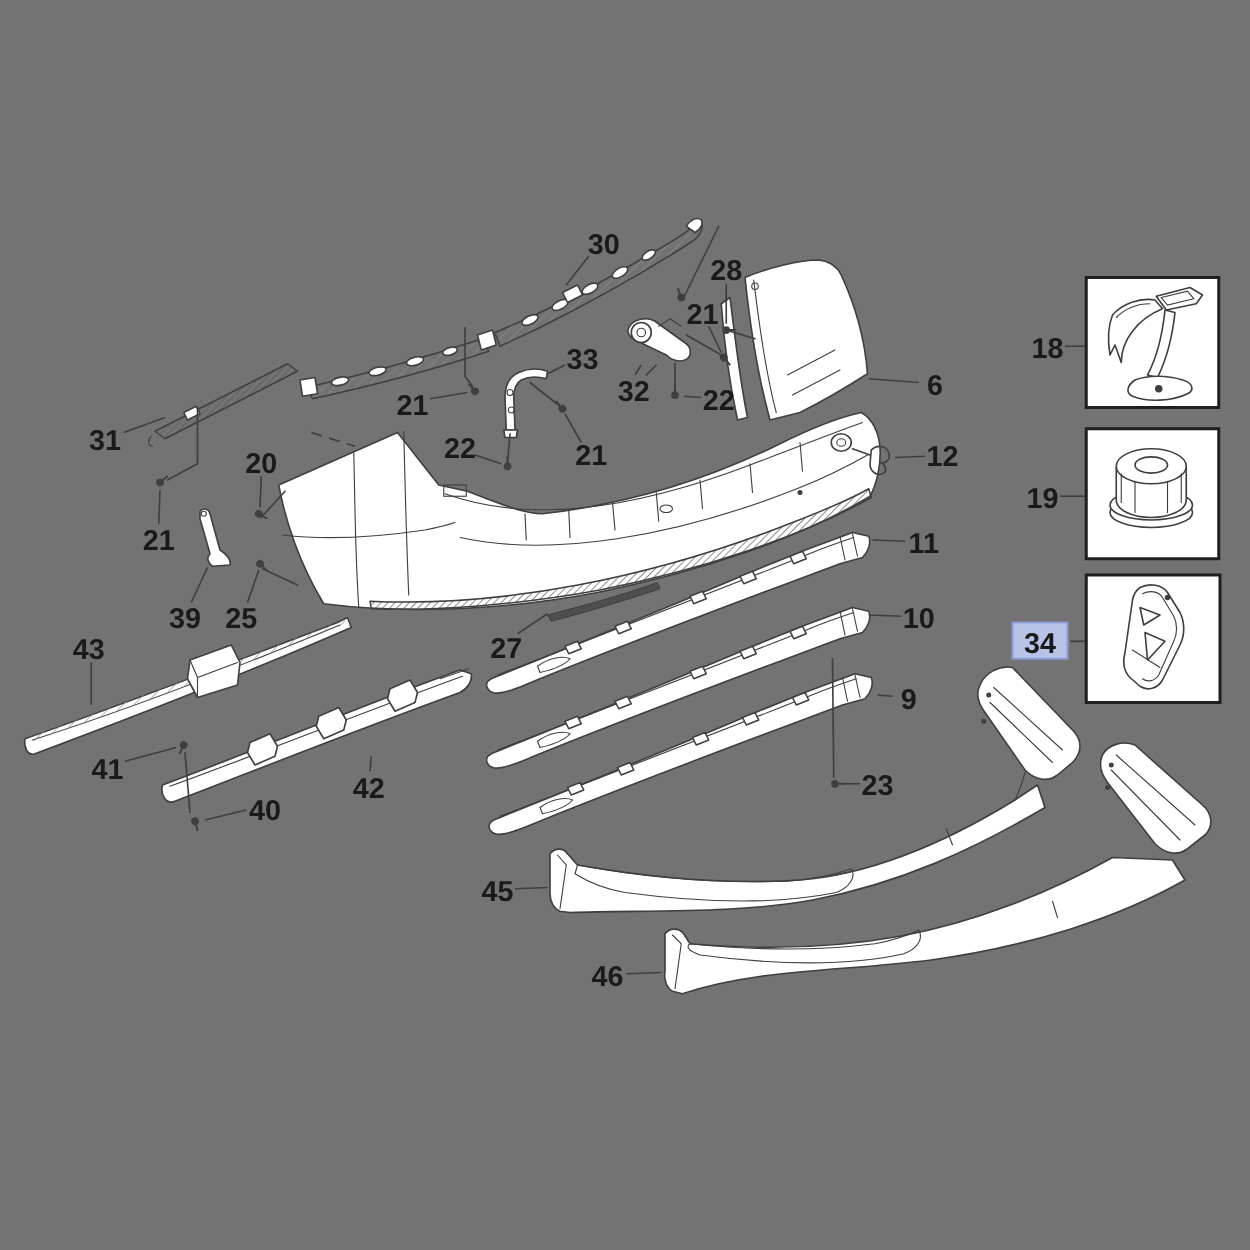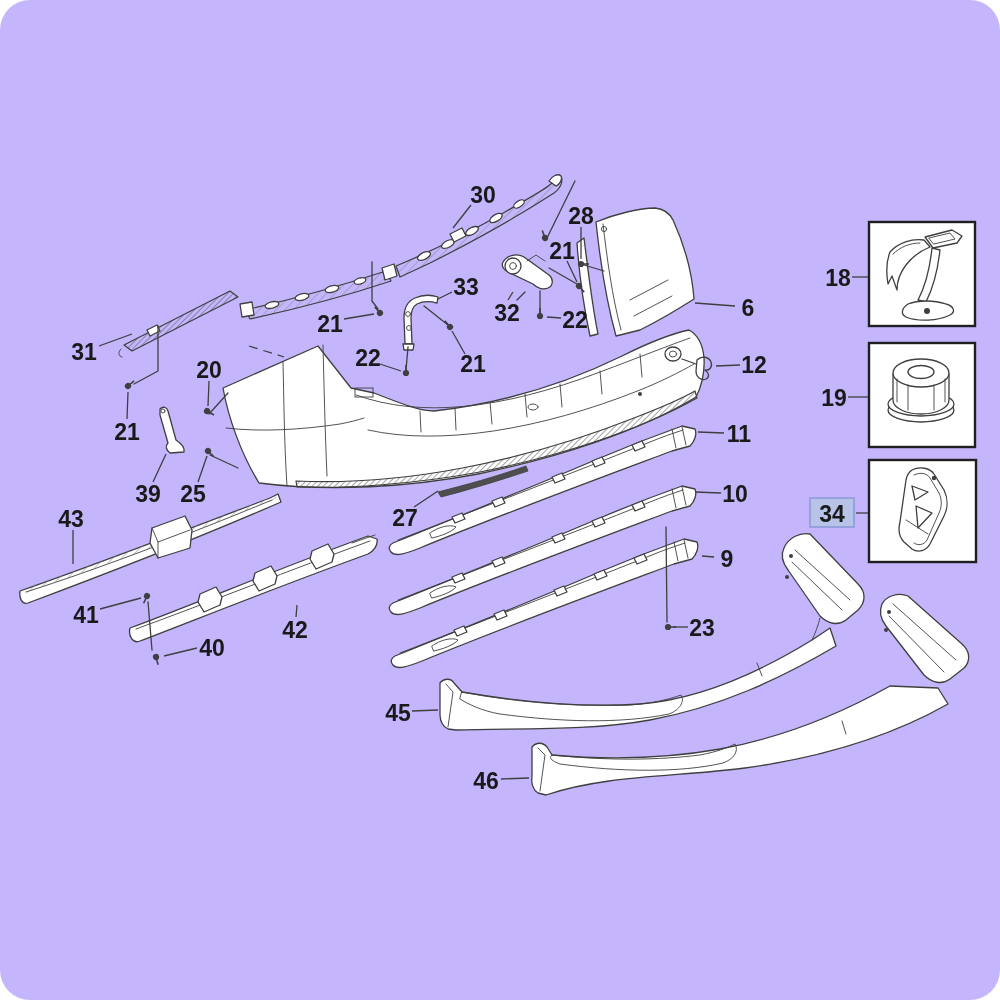--- a/index.html
+++ b/index.html
@@ -1,17 +1,17 @@
 <!DOCTYPE html>
 <html style="--ink: #3f3f3f; --label: #1a1a1a;"><head>
 <meta charset="utf-8">
 <style>
   html,body{margin:0;padding:0;background:#ffffff;}
-  .stage{position:relative;width:1000px;height:1000px;background:#c4b5fd;overflow:hidden;
-         font-family:"Liberation Sans",sans-serif;border-radius:30px;}
+  .stage{position:relative;width:1000px;height:1000px;background:#737373;overflow:hidden;
+         font-family:"Liberation Sans",sans-serif;}
   .stage svg{position:absolute;left:0;top:0;}
   .ln{stroke:var(--ink,#3f3f3f);stroke-width:1.3;fill:none;stroke-linecap:round;stroke-linejoin:round;}
   .lnw{stroke:var(--ink,#3f3f3f);stroke-width:1.3;fill:#ffffff;stroke-linejoin:round;}
   .lnh{stroke:var(--ink,#3f3f3f);stroke-width:1.2;fill:url(#hatch);stroke-linejoin:round;}
   .lnhd{stroke:var(--ink,#3f3f3f);stroke-width:1.2;fill:url(#hatchD);stroke-linejoin:round;}
   .thin{stroke:var(--ink,#3f3f3f);stroke-width:0.9;fill:none;stroke-linecap:round;}
   .leader{stroke:var(--ink,#3f3f3f);stroke-width:1.3;fill:none;}
   .dash{stroke:var(--ink,#3f3f3f);stroke-width:1.3;fill:none;stroke-dasharray:9 6;}
   .pin{fill:var(--ink,#3f3f3f);stroke:none;}
   .box{fill:#ffffff;stroke:#1f1f1f;stroke-width:2.4;}

